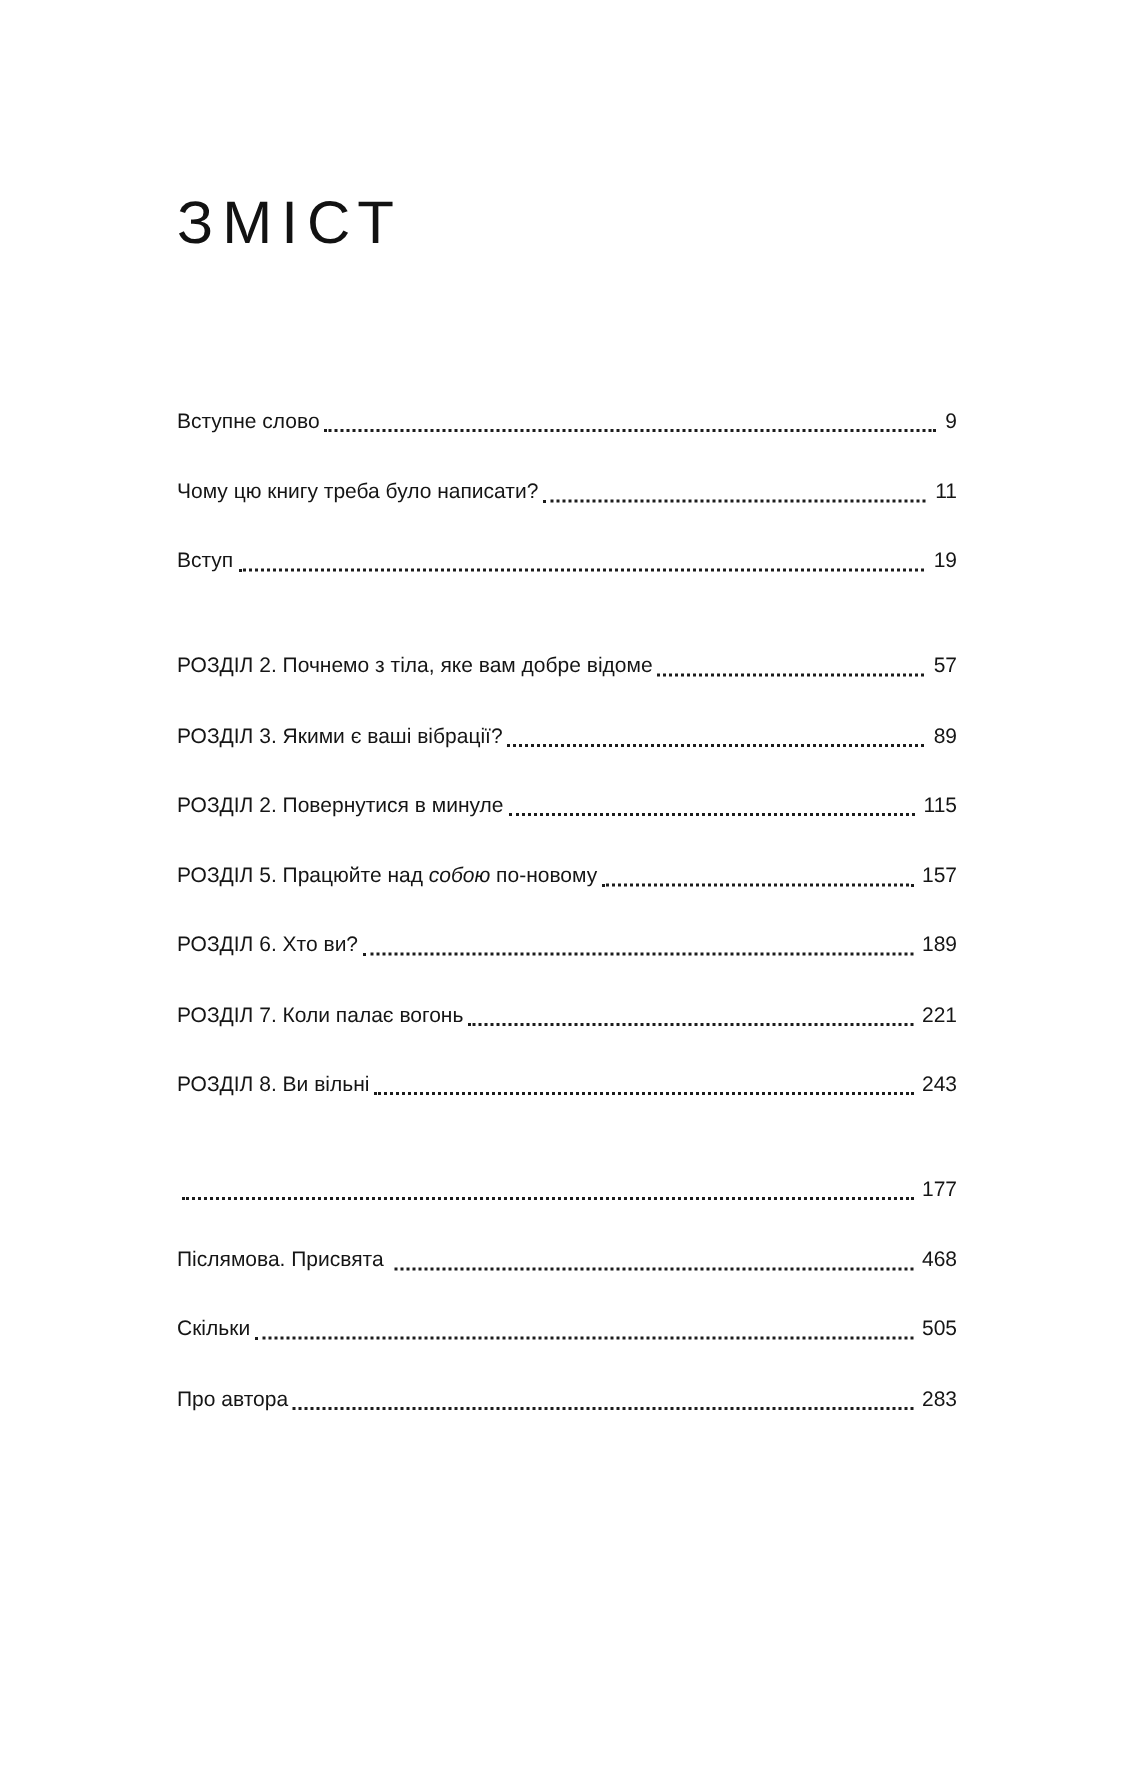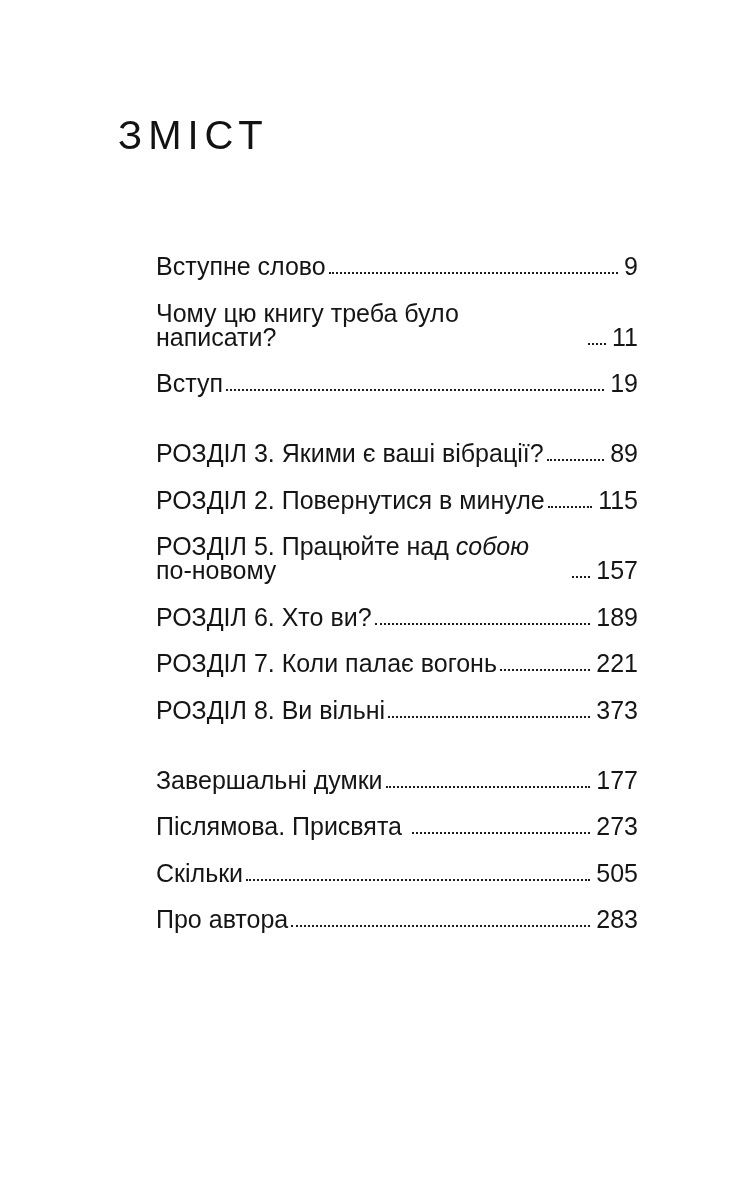--- a/index.html
+++ b/index.html
@@ -7,44 +7,43 @@
     width: 756px; height: 1181px;
     background: #ffffff;
     font-family: "Liberation Sans", sans-serif;
     color: #111111;
     overflow: hidden;
   }
   .page {
     position: absolute;
     left: 118px;
     width: 520px;
-    top: 0;
+    top: 14px;
   }
   h1.title {
     padding-top: 112px;
     font-size: 40px;
     line-height: 46px;
     font-weight: 500;
     letter-spacing: 6px;
     color: #121212;
   }
   .toc {
     margin-top: 96px;
   }
   .toc-section + .toc-section {
     margin-top: 46px;
   }
   .toc-row {
     display: flex;
     align-items: flex-end;
-    font-size: 25px;
+    font-size: 14px;
     line-height: 24px;
     margin-bottom: 22.5px;
     color: #151515;
-    margin-left: 38px;
   }
   .toc-row .label {
     white-space: pre-wrap;
     flex: 0 1 auto;
   }
   .toc-row .label i { }
   .leader {
     flex: 1 1 auto;
     min-width: 18px;
     border-bottom: 2.4px dotted #1c1c1c;
@@ -77,20 +76,25 @@
   </div>
 
   <div class="toc-row">
     <span class="label"><span>Вступ</span><i></i><span></span></span>
     <span class="leader"></span>
     <span class="pageno">19</span>
   </div>
 </div>
       <div class="toc-section">
 
+  <div class="toc-row">
+    <span class="label"><span>РОЗДІЛ 2. Почнемо з тіла, яке вам добре відоме</span><i></i><span></span></span>
+    <span class="leader"></span>
+    <span class="pageno">57</span>
+  </div>
 
   <div class="toc-row">
     <span class="label"><span>РОЗДІЛ 3. Якими є ваші вібрації?</span><i></i><span></span></span>
     <span class="leader"></span>
     <span class="pageno">89</span>
   </div>
 
   <div class="toc-row">
     <span class="label"><span>РОЗДІЛ 2. Повернутися в минуле</span><i></i><span></span></span>
     <span class="leader"></span>
@@ -111,34 +115,33 @@
 
   <div class="toc-row">
     <span class="label"><span>РОЗДІЛ 7. Коли палає вогонь</span><i></i><span></span></span>
     <span class="leader"></span>
     <span class="pageno">221</span>
   </div>
 
   <div class="toc-row">
     <span class="label"><span>РОЗДІЛ 8. Ви вільні</span><i></i><span></span></span>
     <span class="leader"></span>
-    <span class="pageno">373</span>
+    <span class="pageno">243</span>
   </div>
 </div>
       <div class="toc-section">
   <div class="toc-row">
-    <span class="label"><span>Завершальні думки</span><i></i><span></span></span>
     <span class="leader"></span>
     <span class="pageno">177</span>
   </div>
 
   <div class="toc-row">
     <span class="label"><span>Післямова. Присвята&nbsp;</span><i></i><span></span></span>
     <span class="leader"></span>
-    <span class="pageno">273</span>
+    <span class="pageno">468</span>
   </div>
 
   <div class="toc-row">
     <span class="label"><span>Скільки</span><i></i><span></span></span>
     <span class="leader"></span>
     <span class="pageno">505</span>
   </div>
 
   <div class="toc-row">
     <span class="label"><span>Про автора</span><i></i><span></span></span>

